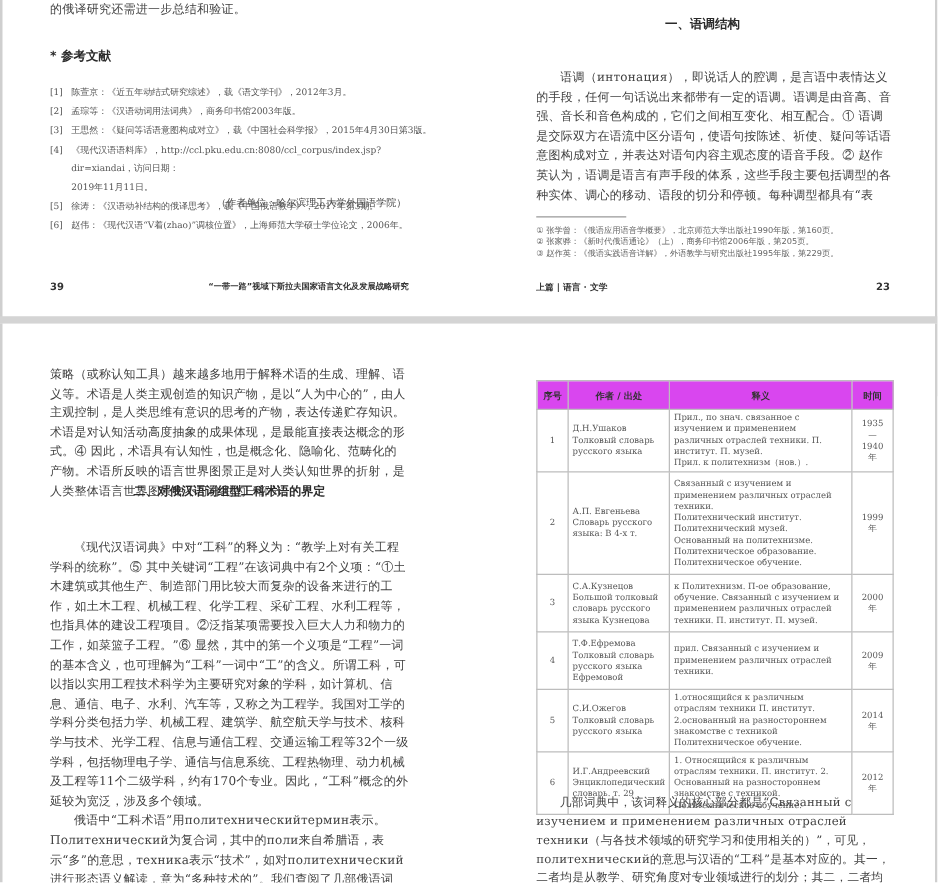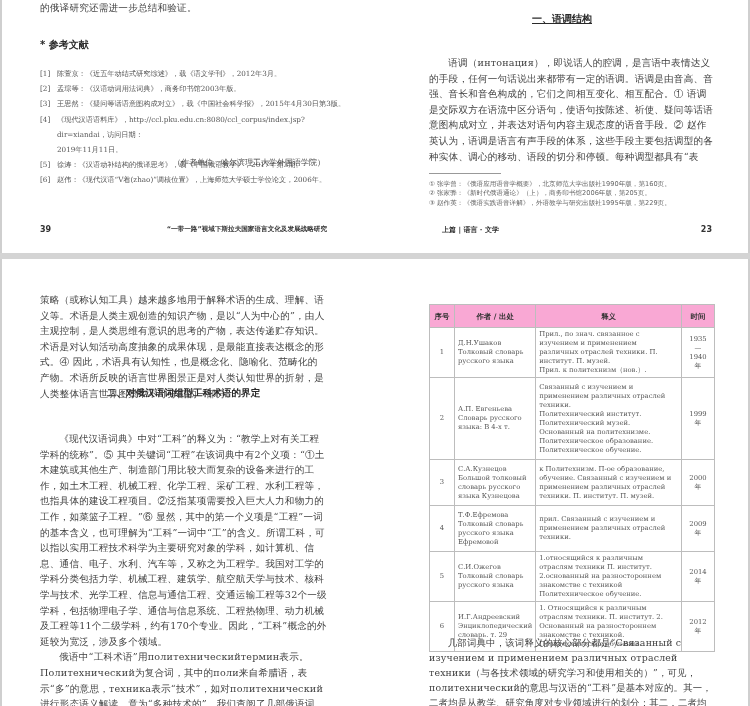--- a/index.html
+++ b/index.html
@@ -30,38 +30,38 @@
   .tl-refs-title { position: absolute; left: 38px; top: 38px; font-size: 10px; }
   .tl-refs { position: absolute; left: 38px; top: 66px; width: 310px; font-size: 7.2px; line-height: 15.2px; color: #555; }
   .tl-refs .ref { display: flex; }
   .tl-refs .num { width: 17px; flex: none; }
   .tl-refs .cont { padding-left: 17px; }
   .tl-unit { position: absolute; right: 52px; top: 157px; font-size: 8px; color: #444; }
   .pfoot { position: absolute; top: 225px; font-size: 7.6px; color: #333; }
   .pfoot-num { font-family: "DejaVu Sans", "Liberation Sans", sans-serif; font-weight: bold; font-size: 8px; }
 
   
-  .tr-title { position: absolute; left: 0; width: 330px; text-align: center; top: 12px; font-size: 10px; margin-left: 20px; text-decoration: underline; }
+  .tr-title { position: absolute; left: 0; width: 330px; text-align: center; top: 12px; font-size: 10px; margin-left: 20px; }
   .tr-body { position: absolute; left: 52px; top: 55px; width: 285px; }
   .tr-rule { position: absolute; left: 52px; top: 173px; width: 72px; border-top: 1px solid #999; }
   .tr-notes { position: absolute; left: 52px; top: 180px; width: 285px; font-size: 6.6px; line-height: 9.4px; color: #666; font-family: "DejaVu Sans", "Liberation Sans", sans-serif; }
 
   
   .bl-p1 { position: absolute; left: 38px; top: 33px; width: 287px; }
   .bl-h2 { position: absolute; left: 38px; top: 128px; width: 287px; text-align: center; font-size: 9.6px; }
   .bl-p2 { position: absolute; left: 38px; top: 172px; width: 287px; }
 
   
   .tbl-title { position: absolute; left: 52px; top: 25px; width: 285px; text-align: center; font-size: 10px; font-weight: bold; color: #333; }
   .tbl {
     position: absolute; left: 52px; top: 45px; width: 286px;
     border-collapse: collapse; font-size: 6.8px; line-height: 9px; color: #555;
   }
   .tbl th, .tbl td { border: 1px solid #bdbdbd; padding: 2px 3px; vertical-align: middle; }
-  .tbl th { height: 18px; font-weight: bold; color: #333; font-size: 7.4px; background: #f9a8d4; }
+  .tbl th { height: 18px; font-weight: bold; color: #333; font-size: 7.4px; background: #d946ef; }
   .tbl td.c { text-align: center; }
   .tbl .col-no { width: 18px; }
   .tbl .col-author { width: 64px; margin-top: 41px; }
   .tbl .col-time { width: 26px; }
   .tbl .line { display: block; }
   .br-body { position: absolute; left: 52px; top: 376px; width: 287px; font-size: 9.4px; line-height: 15px; }
 </style>
 </head>
 <body>
 
@@ -103,21 +103,21 @@
 
   <div class="page page-right">
     <div class="tr-title h-bold">一、语调结构</div>
     <div class="tr-body body-text indent" style="height:110px; overflow:hidden;">语调（интонация），即说话人的腔调，是言语中表情达义的手段，任何一句话说出来都带有一定的语调。语调是由音高、音强、音长和音色构成的，它们之间相互变化、相互配合。① 语调是交际双方在语流中区分语句，使语句按陈述、祈使、疑问等话语意图构成对立，并表达对语句内容主观态度的语音手段。② 赵作英认为，语调是语言有声手段的体系，这些手段主要包括调型的各种实体、调心的移动、语段的切分和停顿。每种调型都具有“表义”功能和“辨义”功能。③ 勃雷兹贡诺娃提出了七种调型的分法，还提出了“语段”和“语调手段”的概念，将语调和语句相结合，认为语段切分、调型、调核位置</div>
     <div class="tr-rule"></div>
     <div class="tr-notes">
       <div>① 张学曾：《俄语应用语音学概要》，北京师范大学出版社1990年版，第160页。</div>
       <div>② 张家骅：《新时代俄语通论》（上），商务印书馆2006年版，第205页。</div>
       <div>③ 赵作英：《俄语实践语音详解》，外语教学与研究出版社1995年版，第229页。</div>
     </div>
-    <div class="pfoot" style="left:52px; font-family:'DejaVu Sans','Liberation Sans',sans-serif; font-size:7px; font-weight:bold;margin-left:13px;">上篇 | 语言 · 文学</div>
+    <div class="pfoot" style="left:52px; font-family:'DejaVu Sans','Liberation Sans',sans-serif; font-size:7px; font-weight:bold;">上篇 | 语言 · 文学</div>
     <div class="pfoot pfoot-num" style="right:38px;">23</div>
   </div>
 </div>
 
 <div class="gap"></div>
 
 <div class="spread spread-bottom">
   <div class="page page-left">
     <div class="bl-p1 body-text">策略（或称认知工具）越来越多地用于解释术语的生成、理解、语义等。术语是人类主观创造的知识产物，是以“人为中心的”，由人主观控制，是人类思维有意识的思考的产物，表达传递贮存知识。术语是对认知活动高度抽象的成果体现，是最能直接表达概念的形式。④ 因此，术语具有认知性，也是概念化、隐喻化、范畴化的产物。术语所反映的语言世界图景正是对人类认知世界的折射，是人类整体语言世界图景中不可分割的一部分。</div>
     <div class="bl-h2 h-bold">二、对俄汉语词组型工科术语的界定</div>

